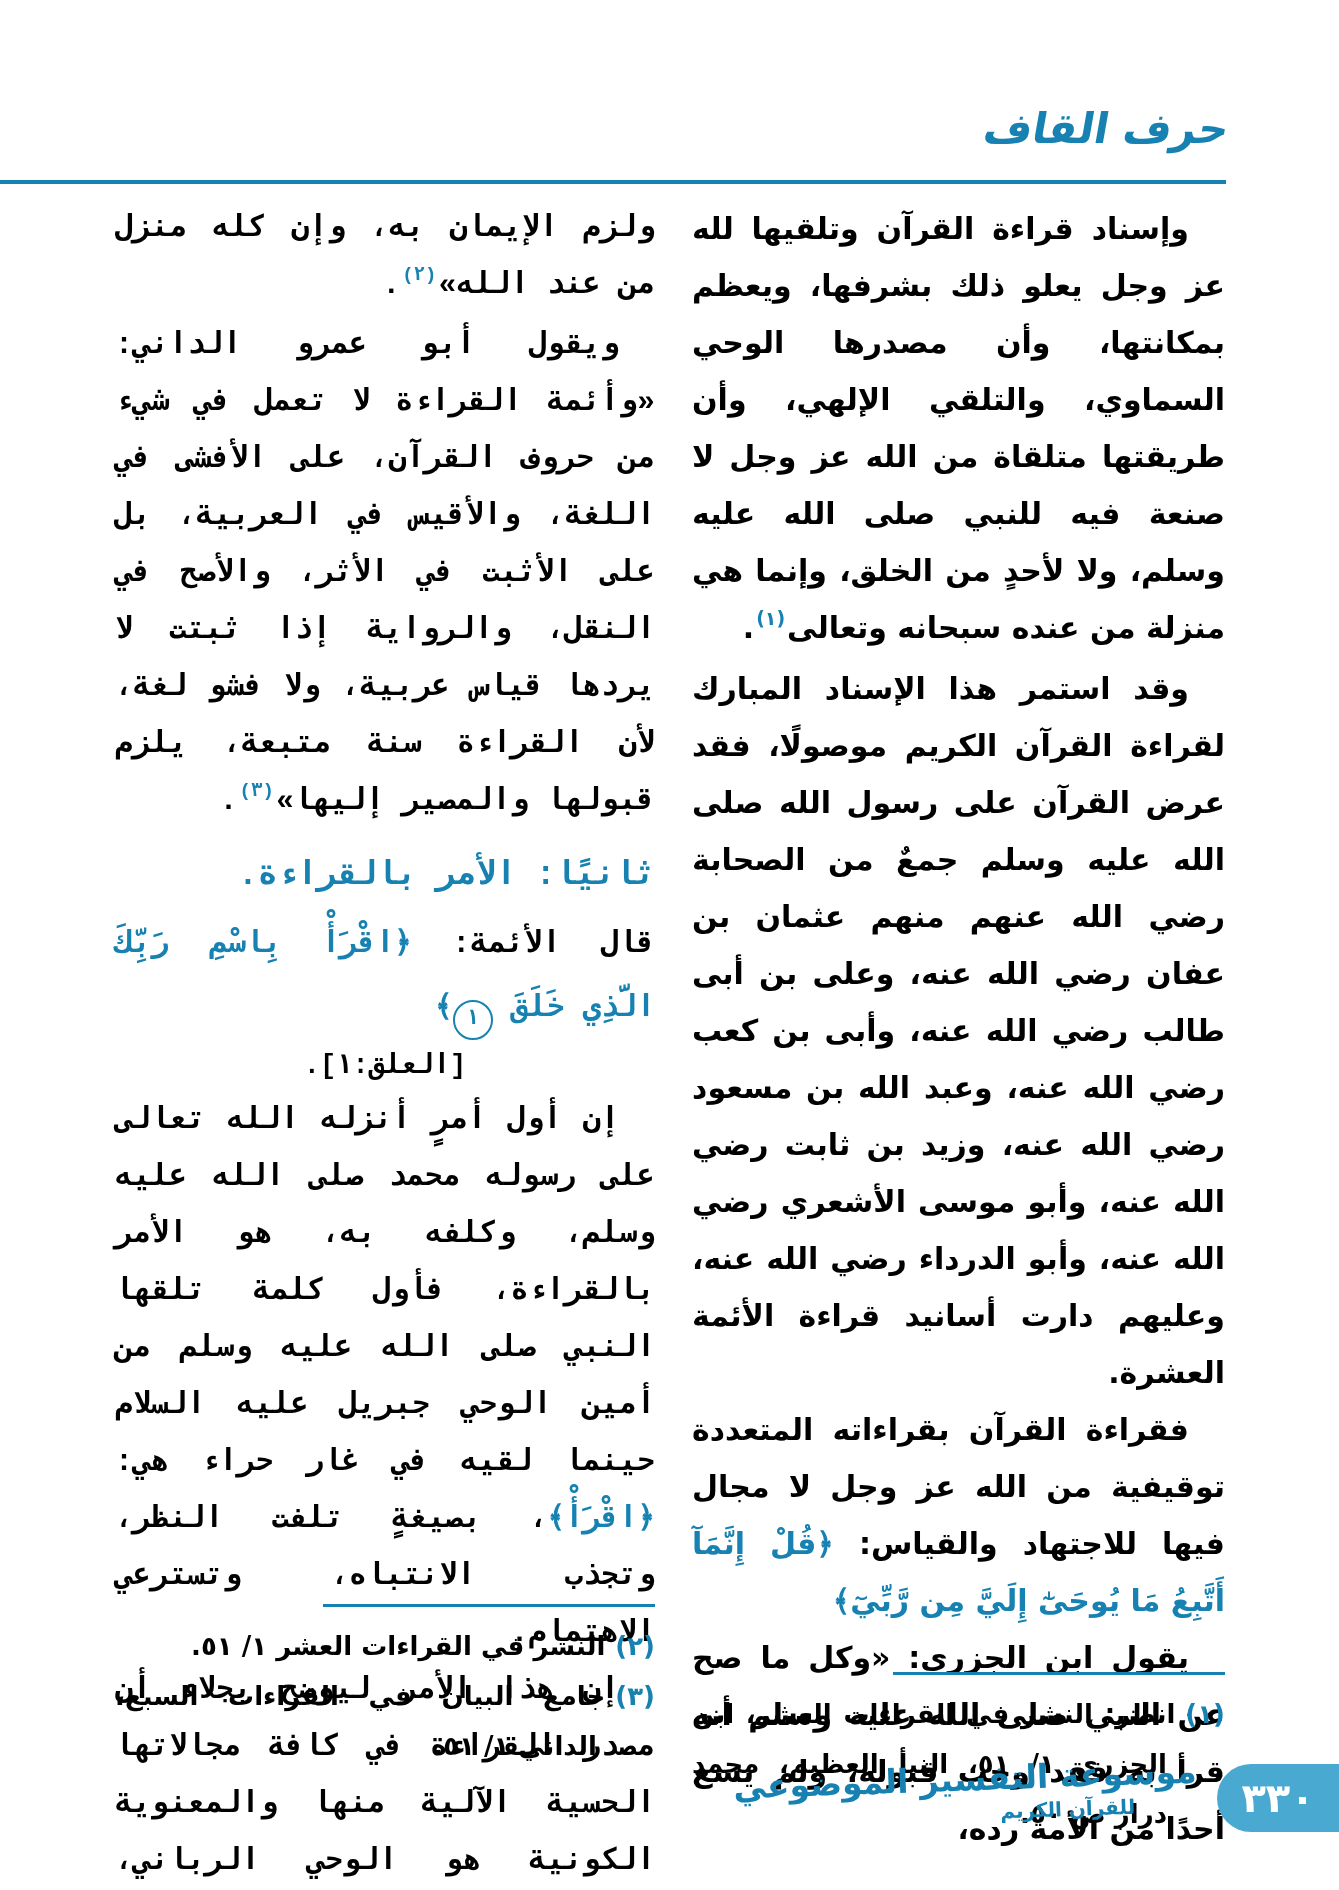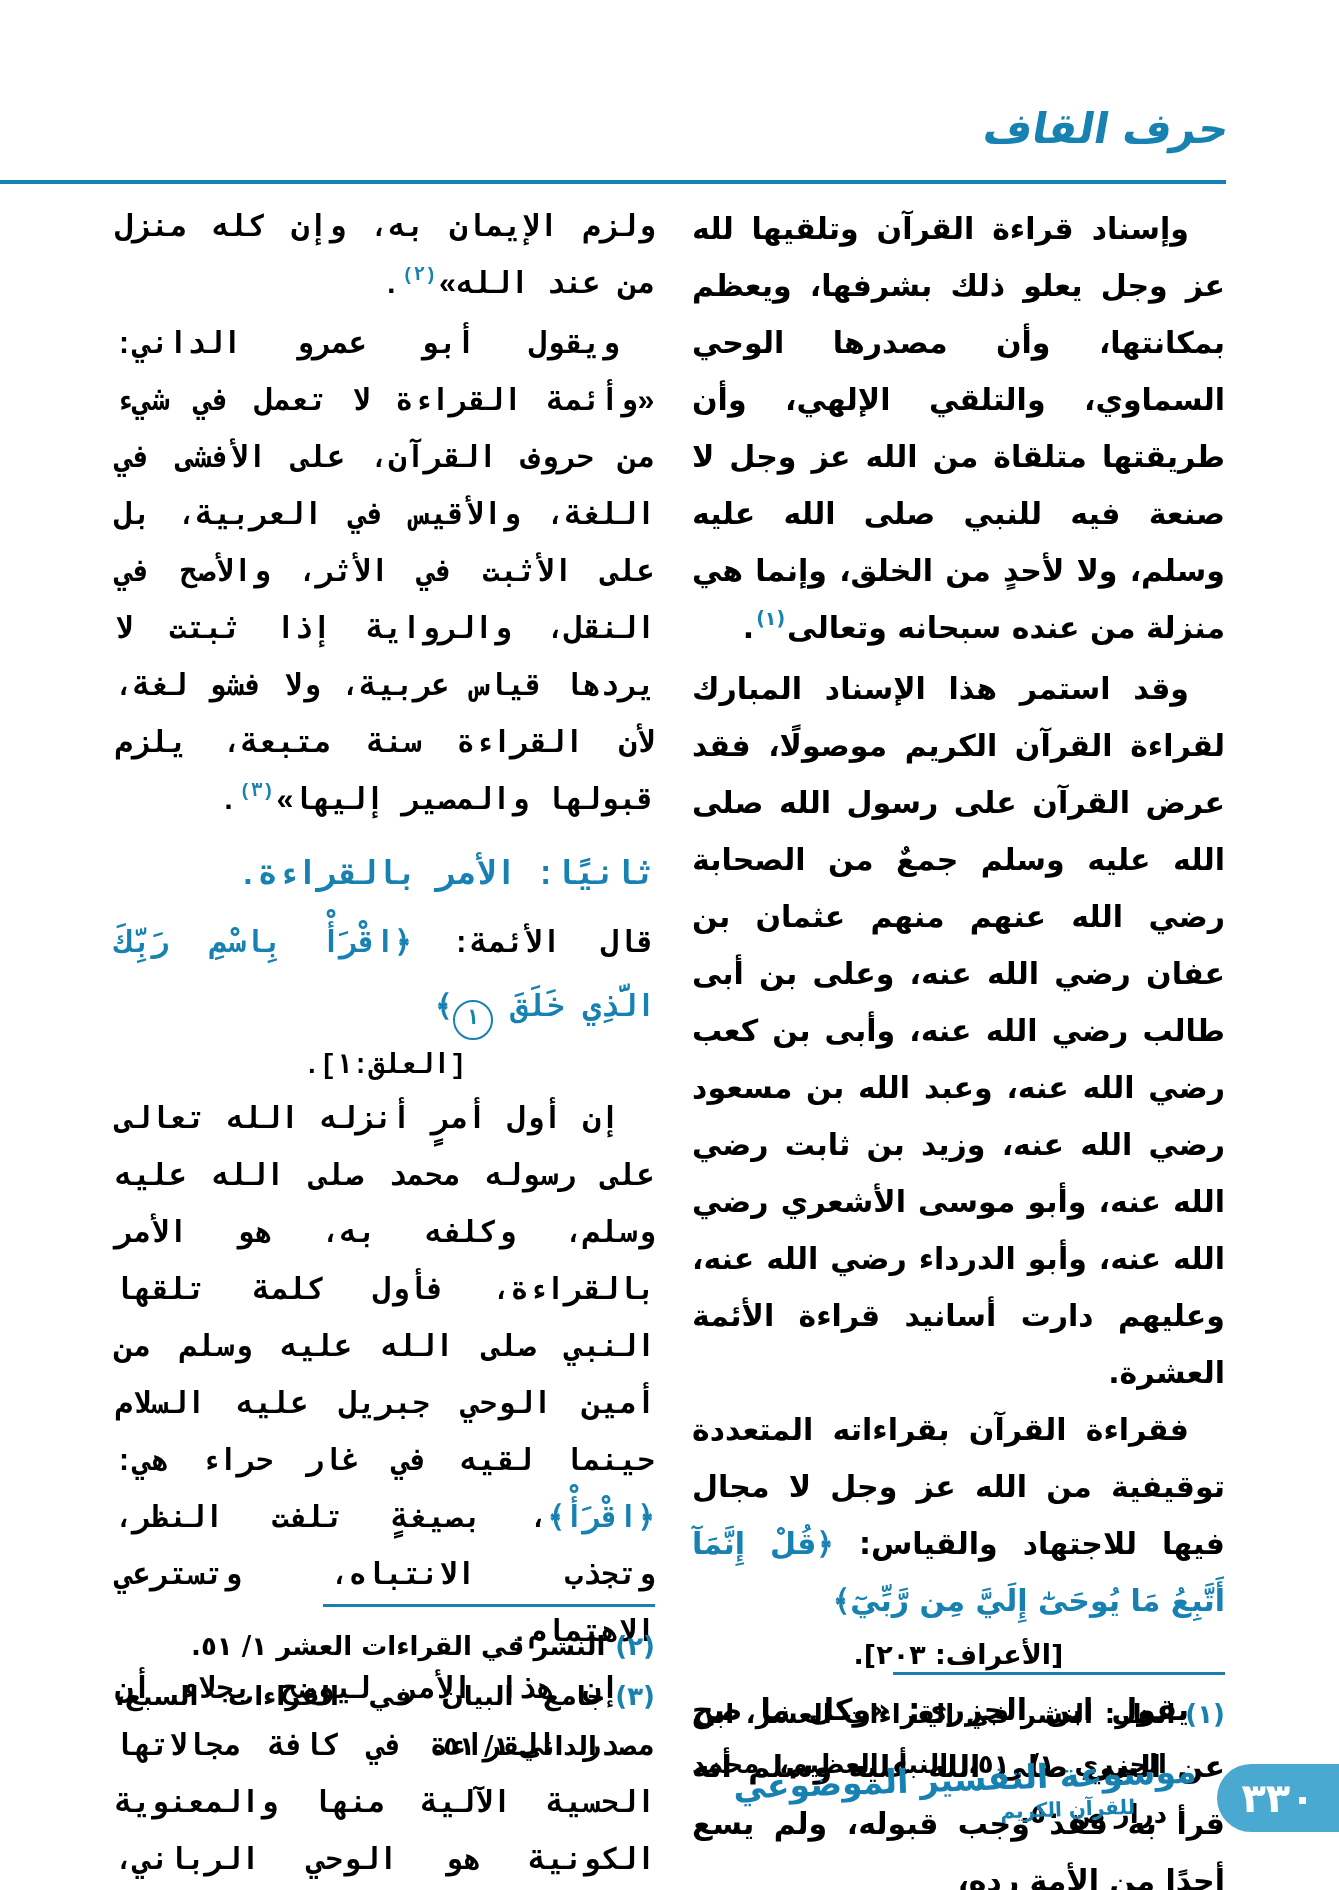--- a/index.html
+++ b/index.html
@@ -134,21 +134,20 @@
 <div class="page">
 
   <div class="header-title">حرف القاف</div>
 
   <div class="header-rule"></div>
 
   <div class="col col-right">
       <p class="body-par indent"><span class="seg-n">وإسناد قراءة القرآن وتلقيها لله عز وجل يعلو ذلك بشرفها، ويعظم بمكانتها، وأن مصدرها الوحي السماوي، والتلقي الإلهي، وأن طريقتها متلقاة من الله عز وجل لا صنعة فيه للنبي صلى الله عليه وسلم، ولا لأحدٍ من الخلق، وإنما هي منزلة من عنده سبحانه وتعالى</span><span class="seg-fnref">(١)</span><span class="seg-n">.</span></p>
       <p class="body-par indent"><span class="seg-n">وقد استمر هذا الإسناد المبارك لقراءة القرآن الكريم موصولًا، فقد عرض القرآن على رسول الله صلى الله عليه وسلم جمعٌ من الصحابة رضي الله عنهم منهم عثمان بن عفان رضي الله عنه، وعلى بن أبى طالب رضي الله عنه، وأبى بن كعب رضي الله عنه، وعبد الله بن مسعود رضي الله عنه، وزيد بن ثابت رضي الله عنه، وأبو موسى الأشعري رضي الله عنه، وأبو الدرداء رضي الله عنه، وعليهم دارت أسانيد قراءة الأئمة العشرة.</span></p>
       <p class="body-par indent"><span class="seg-n">فقراءة القرآن بقراءاته المتعددة توقيفية من الله عز وجل لا مجال فيها للاجتهاد والقياس: </span><span class="seg-verse">﴿قُلْ إِنَّمَآ أَتَّبِعُ مَا يُوحَىٰٓ إِلَيَّ مِن رَّبِّيٓ﴾</span></p>
-      <p class="cite-line"><span class="seg-n">[الأعراف: ٢٠٣].</span></p>
       <p class="body-par indent"><span class="seg-n">يقول ابن الجزري: «وكل ما صح عن النبي صلى الله عليه وسلم أنه قرأ به فقد وجب قبوله، ولم يسع أحدًا من الأمة رده،</span></p>
     </div>
   <div class="col col-left">
       <p class="body-par"><span class="seg-n">ولزم الإيمان به، وإن كله منزل من عند الله»</span><span class="seg-fnref">(٢)</span><span class="seg-n">.</span></p>
       <p class="body-par indent"><span class="seg-n">ويقول أبو عمرو الداني: «وأئمة القراءة لا تعمل في شيء من حروف القرآن، على الأفشى في اللغة، والأقيس في العربية، بل على الأثبت في الأثر، والأصح في النقل، والرواية إذا ثبتت لا يردها قياس عربية، ولا فشو لغة، لأن القراءة سنة متبعة، يلزم قبولها والمصير إليها»</span><span class="seg-fnref">(٣)</span><span class="seg-n">.</span></p>
       <p class="heading-par"><span class="seg-n">ثانيًا: الأمر بالقراءة.</span></p>
       <p class="verse-line"><span class="seg-n">قال الأئمة: </span><span class="seg-verse">﴿اقْرَأْ بِاسْمِ رَبِّكَ الَّذِي خَلَقَ </span><span class="seg-vnum">١</span><span class="seg-verse">﴾</span></p>
       <p class="cite-line"><span class="seg-n">[العلق:١].</span></p>
       <p class="body-par indent"><span class="seg-n">إن أول أمرٍ أنزله الله تعالى على رسوله محمد صلى الله عليه وسلم، وكلفه به، هو الأمر بالقراءة، فأول كلمة تلقها النبي صلى الله عليه وسلم من أمين الوحي جبريل عليه السلام حينما لقيه في غار حراء هي: </span><span class="seg-verse">﴿اقْرَأْ﴾</span><span class="seg-n">، بصيغةٍ تلفت النظر، وتجذب الانتباه، وتسترعي الاهتمام.</span></p>
       <p class="body-par indent"><span class="seg-n">إن هذا الأمر ليوضح بجلاء أن مصدر القراءة في كافة مجالاتها الحسية الآلية منها والمعنوية الكونية هو الوحي الرباني، والذي استوعب المعاش والمعاد، والدنيا</span></p>

